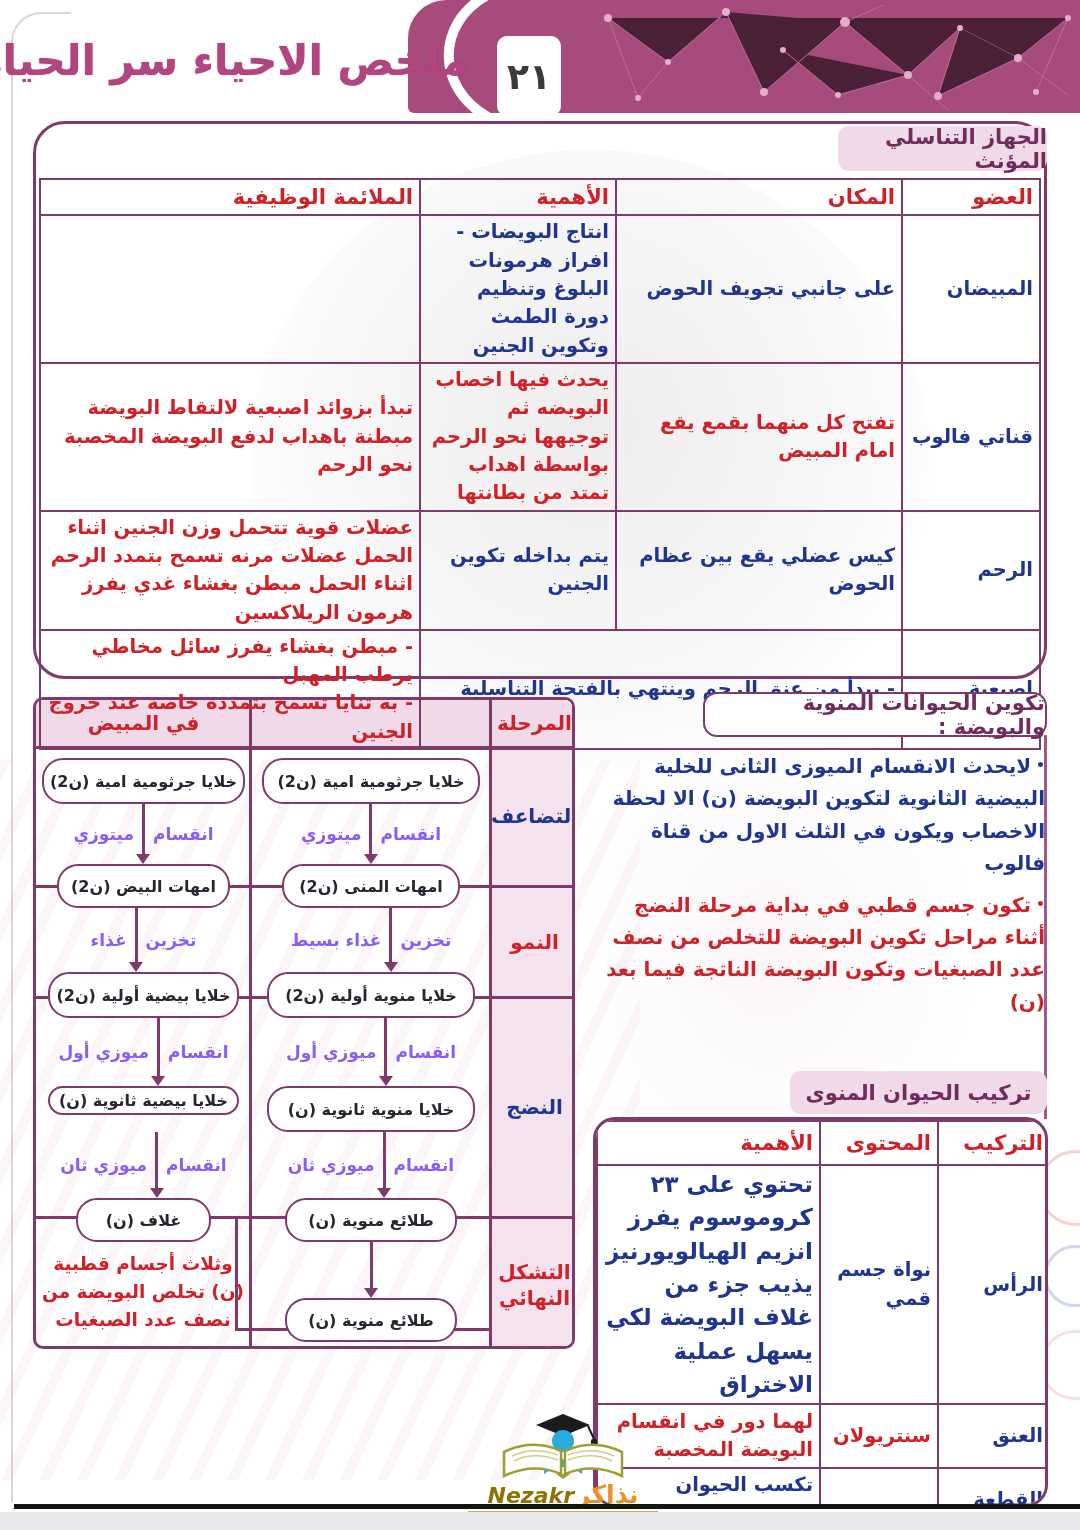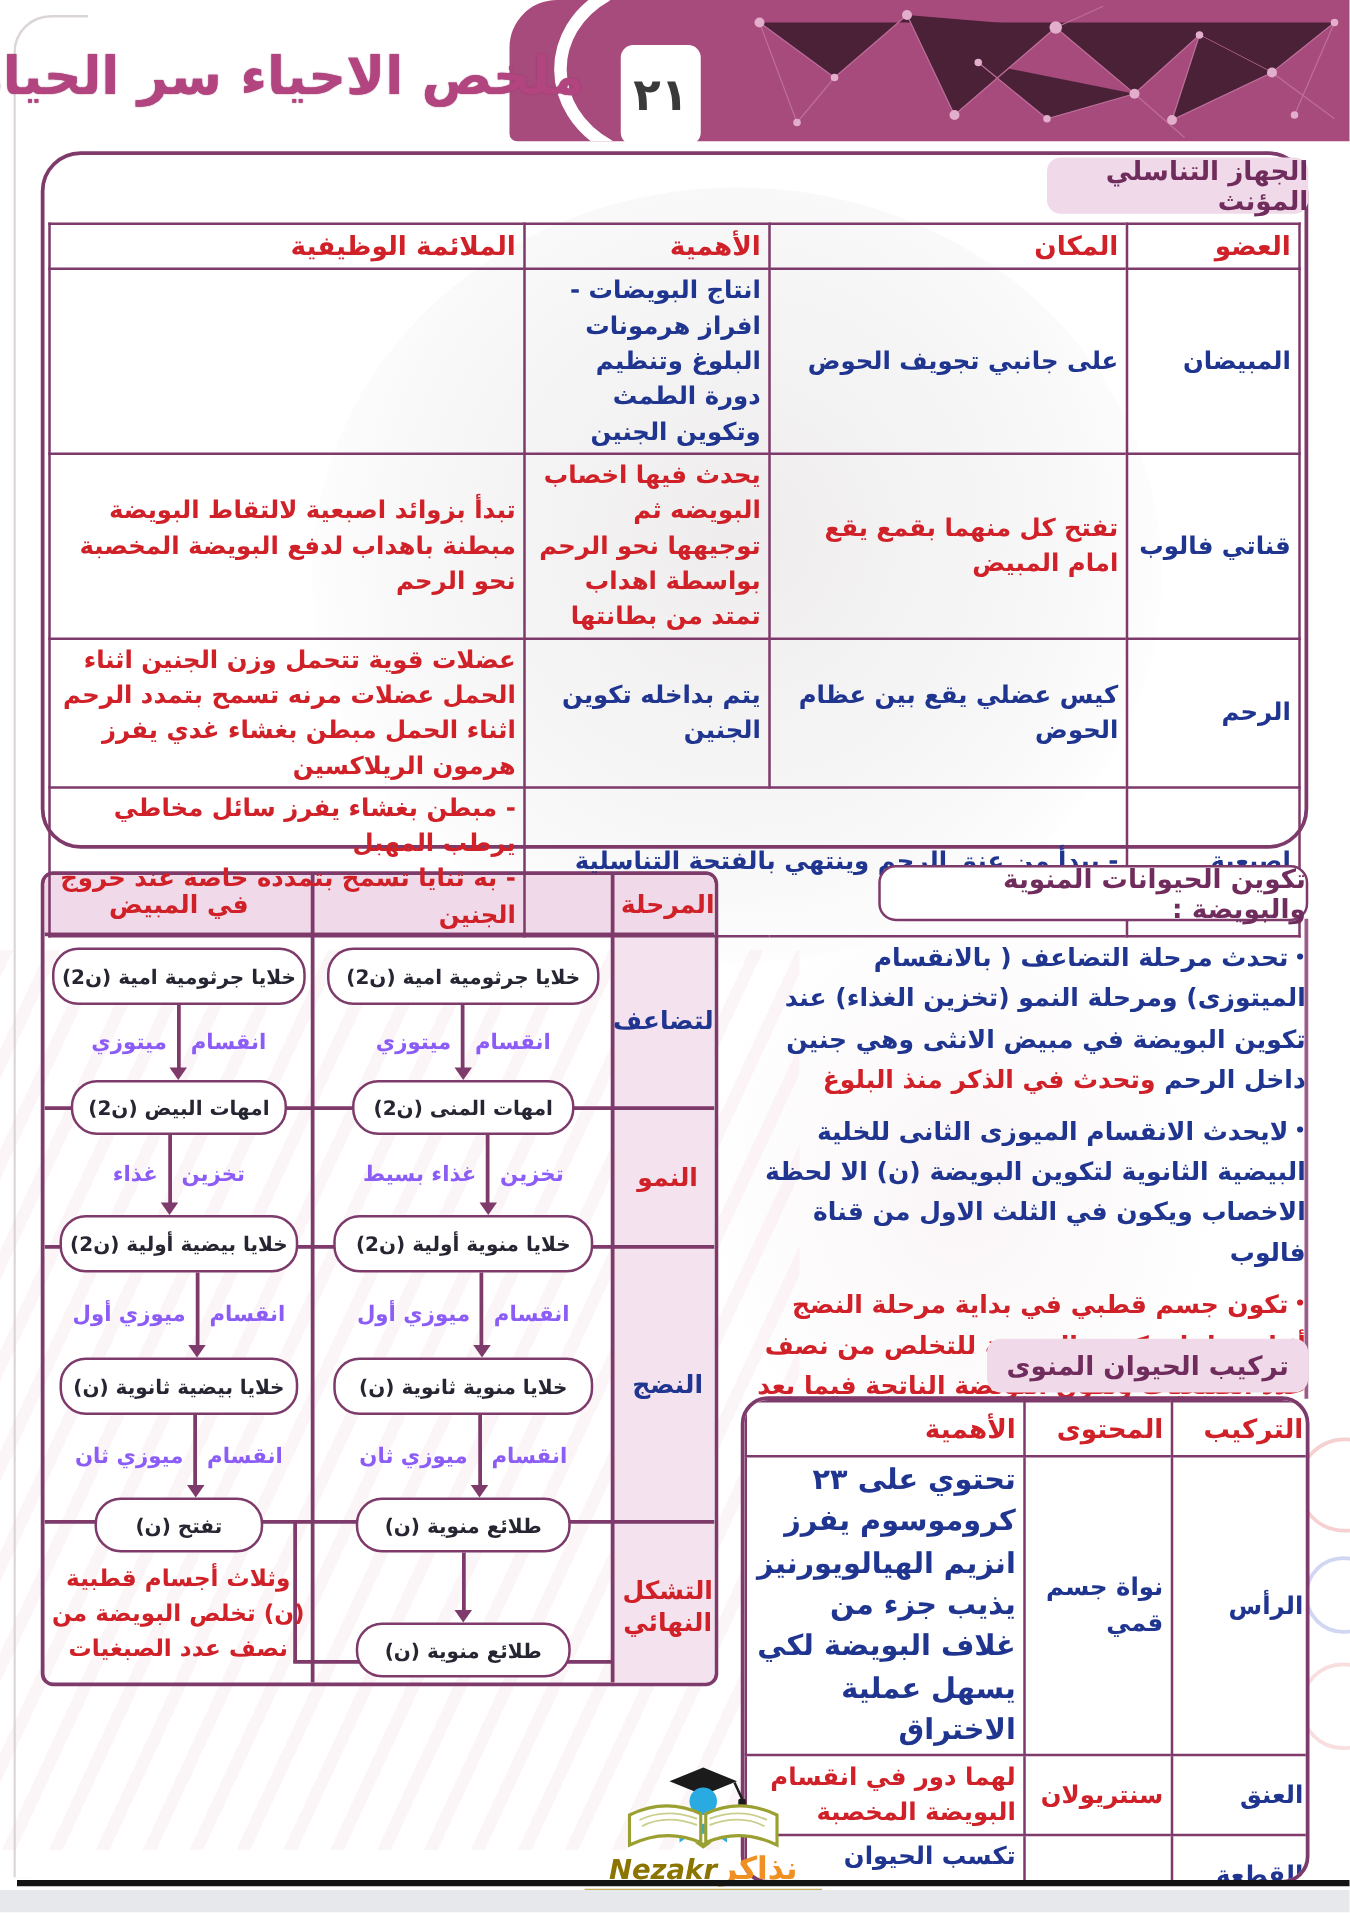--- a/index.html
+++ b/index.html
@@ -194,21 +194,20 @@
         <div>- مبطن بغشاء يفرز سائل مخاطي يرطب المهبل</div>
         <div>- به ثنايا تسمح بتمدده خاصة عند خروج الجنين</div>
       </td>
     </tr>
   </tbody>
 </table>
 
 <div class="abs gam-pill">تكوين الحيوانات المنوية والبويضة :</div>
 <div class="abs right-rail"></div>
 <div class="abs bullets">
-  <p><span class="bmark blue">•</span><span class="blue">تحدث مرحلة التضاعف ( بالانقسام الميتوزى) ومرحلة النمو (تخزين الغذاء) عند تكوين البويضة في مبيض الانثى وهي جنين داخل الرحم </span><span class="red">وتحدث في الذكر منذ البلوغ</span></p>
   <p><span class="bmark blue">•</span><span class="blue">لايحدث الانقسام الميوزى الثانى للخلية البيضية الثانوية لتكوين البويضة (ن) الا لحظة الاخصاب ويكون في الثلث الاول من قناة فالوب</span></p>
   <p><span class="bmark red">•</span><span class="red">تكون جسم قطبي في بداية مرحلة النضج أثناء مراحل تكوين البويضة للتخلص من نصف عدد الصبغيات وتكون البويضة الناتجة فيما بعد (ن)</span></p>
 </div>
 
 <div class="abs flow">
   <div class="abs stagecol-bg"></div>
   <div class="abs hdrband"></div>
 
   <div class="abs hl" style="top:46px"></div>
   <div class="abs hl" style="top:185px"></div>
@@ -243,27 +242,27 @@
     <span class="albl">تخزين</span>
     <span class="aline"></span>
     <span class="albl">غذاء</span>
   </div>
   <div class="abs fbox" style="left:12px;top:272px;width:191px;height:46px">خلايا بيضية أولية (ن2)</div>
   <div class="abs arow" style="left:0;width:215px;top:318px;height:68px">
     <span class="albl">انقسام</span>
     <span class="aline"></span>
     <span class="albl">ميوزي أول</span>
   </div>
-  <div class="abs fbox" style="left:12px;top:386px;width:191px;height:46px">خلايا بيضية ثانوية (ن)</div>
+  <div class="abs fbox" style="left:12px;top:386px;width:191px;height:29px">خلايا بيضية ثانوية (ن)</div>
   <div class="abs arow" style="left:0;width:215px;top:432px;height:66px">
     <span class="albl">انقسام</span>
     <span class="aline"></span>
     <span class="albl">ميوزي ثان</span>
   </div>
-  <div class="abs fbox" style="left:40px;top:498px;width:135px;height:44px">تفتح (ن)</div>
+  <div class="abs fbox" style="left:40px;top:498px;width:135px;height:44px">غلاف (ن)</div>
   <div class="abs fnote red" style="left:2px;top:550px;width:210px">وثلاث أجسام قطبية (ن) تخلص البويضة من نصف عدد الصبغيات</div>
 
   <div class="abs fbox" style="left:226px;top:58px;width:218px;height:46px">خلايا جرثومية امية (ن2)</div>
   <div class="abs arow" style="left:215px;width:240px;top:104px;height:60px">
     <span class="albl">انقسام</span>
     <span class="aline"></span>
     <span class="albl">ميتوزي</span>
   </div>
   <div class="abs fbox" style="left:246px;top:164px;width:178px;height:44px">امهات المنى (ن2)</div>
   <div class="abs arow" style="left:215px;width:240px;top:208px;height:64px">

